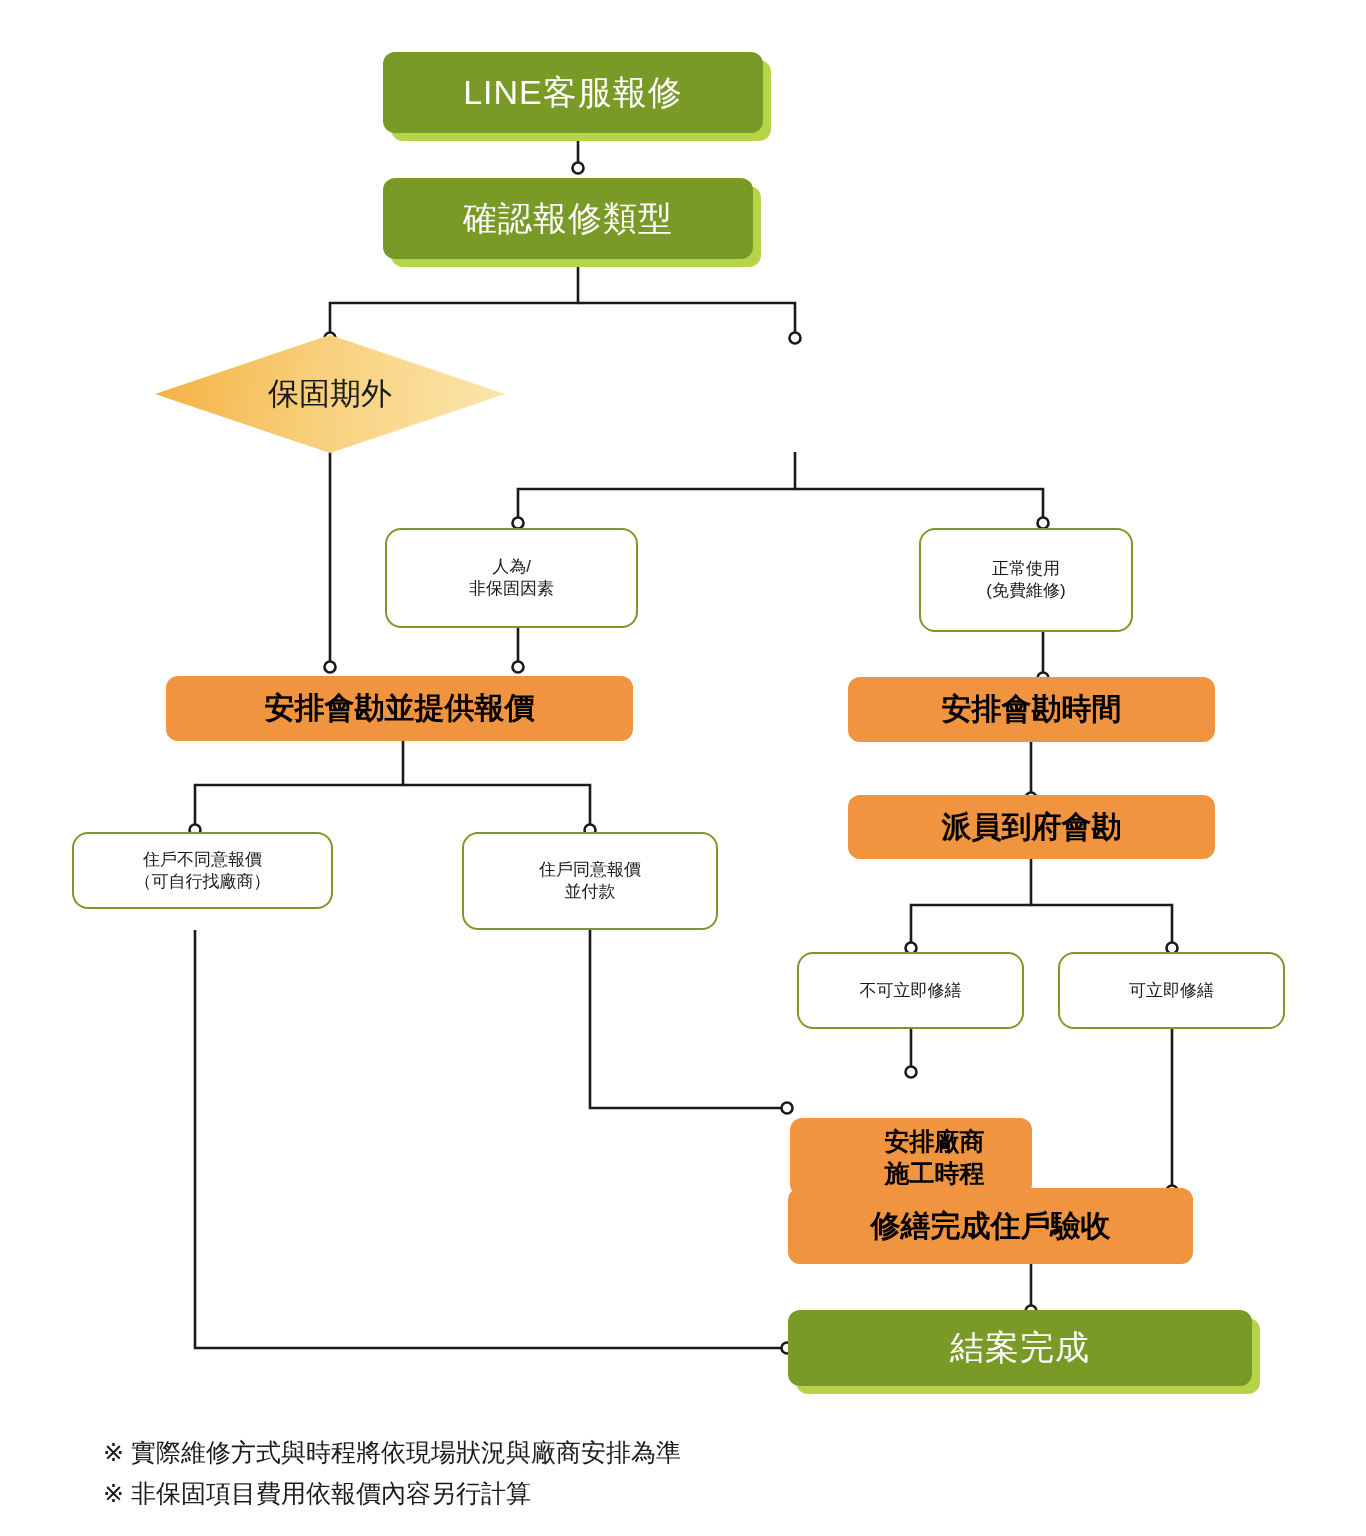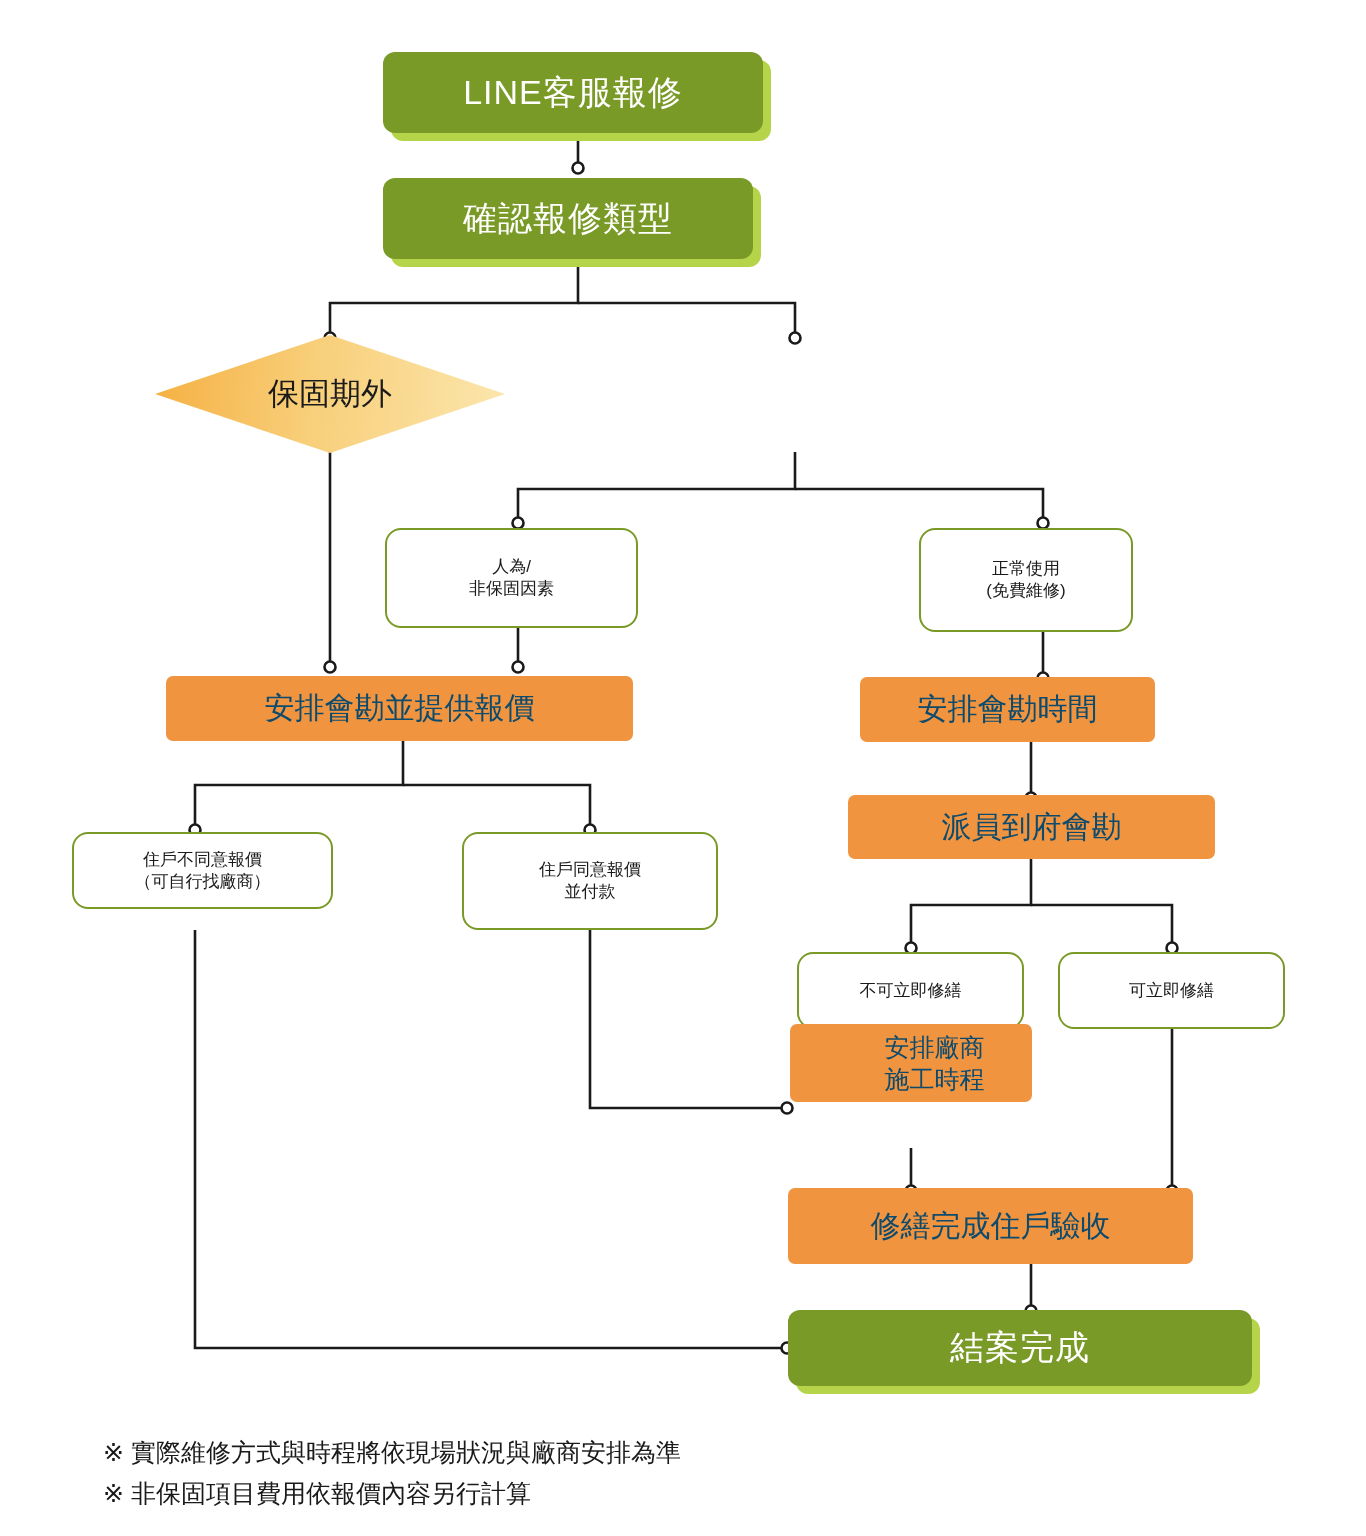--- a/index.html
+++ b/index.html
@@ -42,23 +42,24 @@
     background: #7a9a28;
     color: #ffffff;
     border-radius: 12px;
     font-size: 34px;
     letter-spacing: 1px;
     box-shadow: 8px 8px 0 0 #b6d44a;
   }
   
   .node.orange {
     background: #f0943f;
-    color: #0c4a6e;
-    border-radius: 7px;
+    color: #000000;
+    border-radius: 12px;
     font-size: 30px;
+    font-weight: bold;
   }
   .node.orange.small {
     font-size: 25px;
   }
   
   .node.outline {
     background: #ffffff;
     color: #1a1a1a;
     border: 2.5px solid #7a9a28;
     border-radius: 16px;
@@ -179,21 +180,21 @@
 
   <div class="node outline" style="left:919px; top:528px; width:214px; height:104px;">
     <span>正常使用
 (免費維修)</span>
   </div>
 
   <div class="node orange" style="left:166px; top:676px; width:467px; height:65px;">
     <span>安排會勘並提供報價</span>
   </div>
 
-  <div class="node orange" style="left:848px; top:677px; width:295px; height:65px;margin-left:12px;">
+  <div class="node orange" style="left:848px; top:677px; width:367px; height:65px;">
     <span>安排會勘時間</span>
   </div>
 
   <div class="node outline" style="left:72px; top:832px; width:261px; height:77px;">
     <span>住戶不同意報價
 （可自行找廠商）</span>
   </div>
 
   <div class="node outline" style="left:462px; top:832px; width:256px; height:98px;">
     <span>住戶同意報價
@@ -205,21 +206,21 @@
   </div>
 
   <div class="node outline" style="left:797px; top:952px; width:227px; height:77px;">
     <span>不可立即修繕</span>
   </div>
 
   <div class="node outline" style="left:1058px; top:952px; width:227px; height:77px;">
     <span>可立即修繕</span>
   </div>
 
-  <div class="node orange small" style="left:790px; top:1024px; width:242px; height:78px;padding-left:47px;">
+  <div class="node orange small" style="left:790px; top:1118px; width:242px; height:78px;padding-left:47px;">
     <span>安排廠商
 施工時程</span>
   </div>
 
   <div class="node orange" style="left:788px; top:1188px; width:405px; height:76px;">
     <span>修繕完成住戶驗收</span>
   </div>
 
   <div class="node green" style="left:788px; top:1310px; width:464px; height:76px;">
     <span>結案完成</span>

